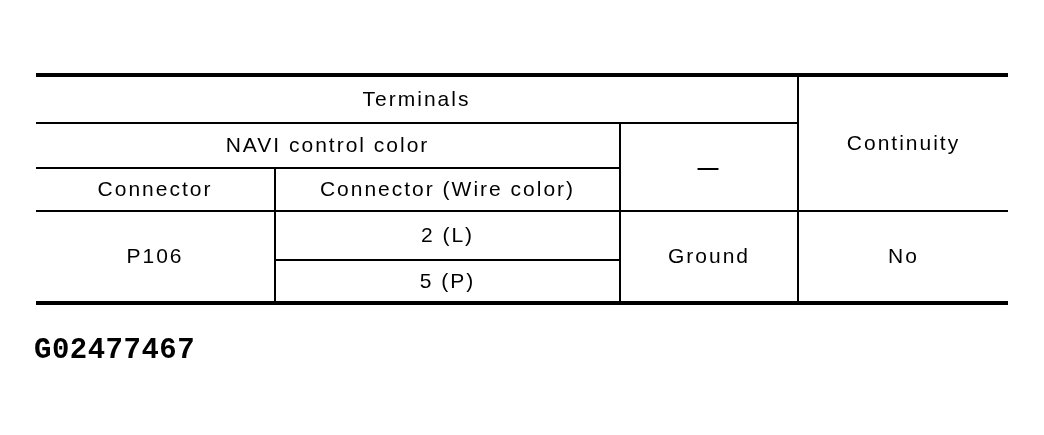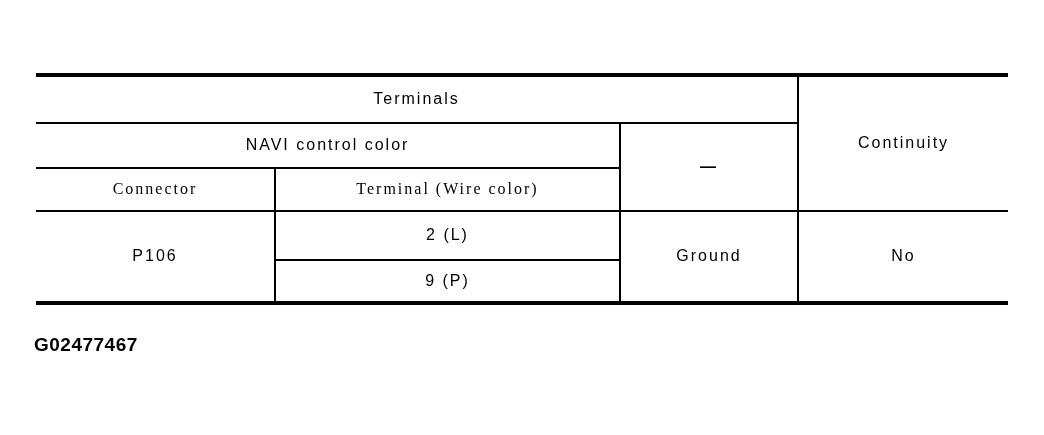--- a/index.html
+++ b/index.html
@@ -30,48 +30,49 @@
     border-top: 4px solid #000000;
     border-bottom: 4px solid #000000;
     border-left: none;
     border-right: none;
   }
   table.spec-table td {
     border: 2px solid #000000;
     padding: 0;
     text-align: center;
     vertical-align: middle;
-    font-size: 16px;
+    font-size: 21px;
     letter-spacing: 2px;
     line-height: 1.15;
     color: #000000;
     background: #ffffff;
   }
   table.spec-table td.no-l { border-left: 0; }
   table.spec-table td.no-r { border-right: 0; }
   col.c1 { width: 239px; }
   col.c2 { width: 345px; }
   col.c3 { width: 178px; }
   col.c4 { width: 210px; }
   tr.r1 { height: 48px; }
   tr.r2 { height: 45px; }
-  tr.r3 { height: 43px; font-family: Liberation Serif, serif; }
+  tr.r3 { height: 43px; }
   tr.r4 { height: 49px; }
   tr.r5 { height: 43px; }
   .dash-cell {
     font-weight: 700;
   }
   .caption {
     position: absolute;
     left: 34px;
     top: 334px;
-    font-size: 19px;
+    font-size: 29px;
     font-weight: 700;
     letter-spacing: 0.5px;
     color: #000000;
+    font-family: Liberation Mono, monospace;
   }
 </style>
 </head>
 <body>
 
 <div class="canvas">
 
   <table class="spec-table">
     <colgroup>
       <col class="c1">
@@ -83,29 +84,29 @@
       <tr class="r1">
         <td colspan="3" class="no-l">Terminals</td>
         <td rowspan="3" class="no-r">Continuity</td>
       </tr>
       <tr class="r2">
         <td colspan="2" class="no-l">NAVI control color</td>
         <td rowspan="2" class="dash-cell">—</td>
       </tr>
       <tr class="r3">
         <td class="no-l">Connector</td>
-        <td>Terminal (Wire color)</td>
+        <td>Connector (Wire color)</td>
       </tr>
       <tr class="r4">
         <td rowspan="2" class="no-l">P106</td>
         <td>2 (L)</td>
         <td rowspan="2">Ground</td>
         <td rowspan="2" class="no-r">No</td>
       </tr>
       <tr class="r5">
-        <td>9 (P)</td>
+        <td>5 (P)</td>
       </tr>
     </tbody>
   </table>
 
   <div class="caption">G02477467</div>
 
 </div>
 
 </body></html>

